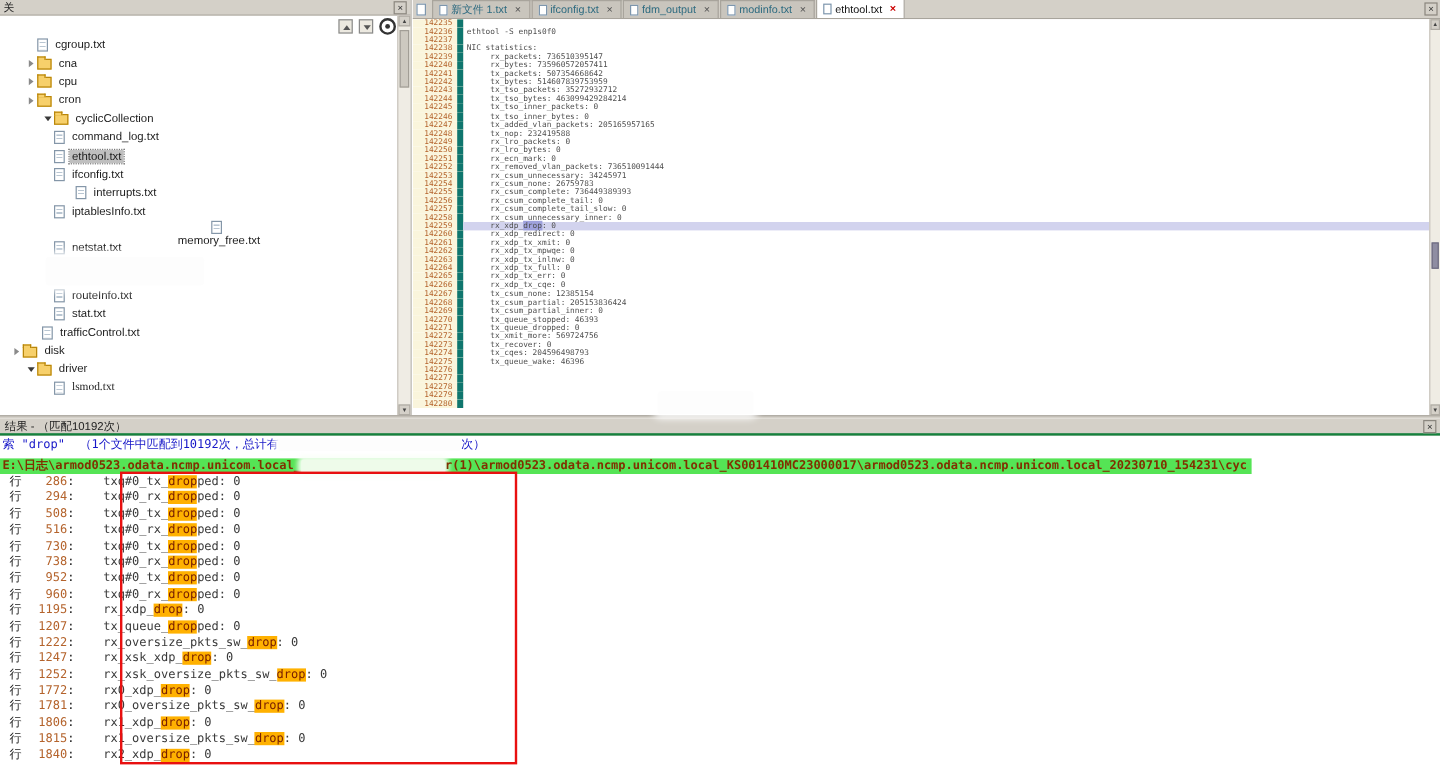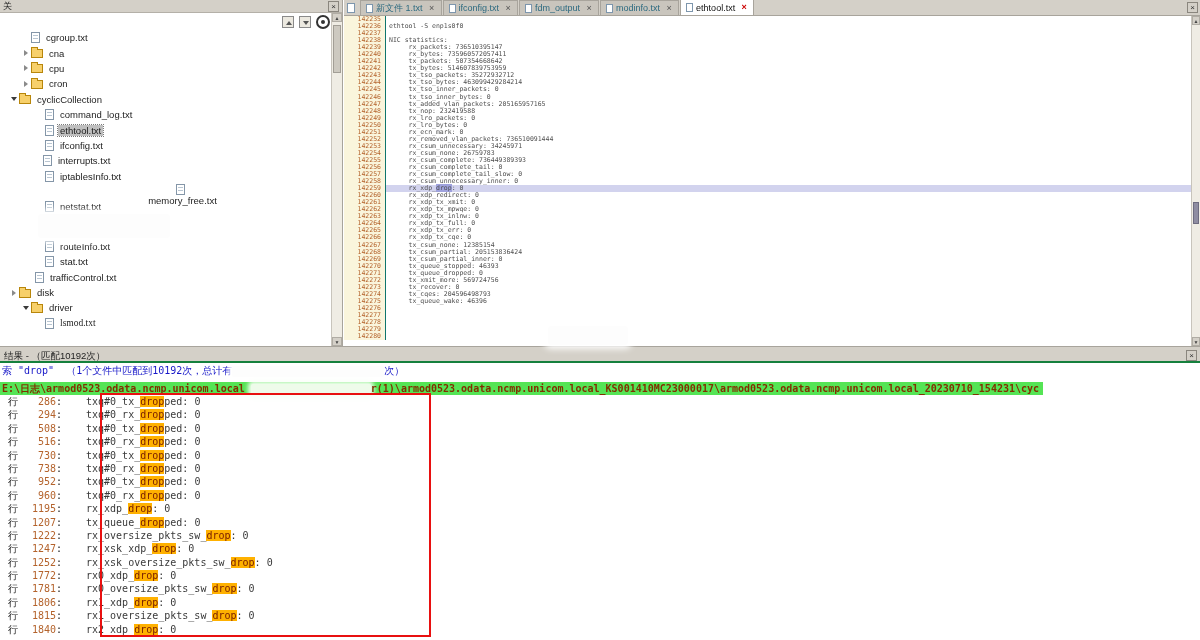--- a/index.html
+++ b/index.html
@@ -41,21 +41,21 @@
   .tabbar-docico { width:8px; height:10px; background:#fff; border:1px solid #7d96ad; margin:0 5px 2px 0; flex:none; }
   .tab { display:flex; align-items:center; height:15px; padding:0 5px; border:1px solid #a8a49c; border-bottom:none; background:#c9c5bd; margin-right:1px; font-size:9px; color:#2e6b80; white-space:nowrap; }
   .tab.active { background:#fff; color:#111; height:16px; }
   .tab-ico { width:7px; height:9px; background:#fff; border:1px solid #7d96ad; margin-right:3px; flex:none; }
   .tab-close { margin-left:5px; font-size:9px; line-height:9px; color:#555; width:8px; text-align:center; }
   .tab.active .tab-close { color:#cc0000; font-weight:bold; }
   .group-close { position:absolute; right:2px; top:2px; width:11px; height:11px; font-size:8px; line-height:10px; text-align:center; border:1px solid #8a867e; background:#d4d0c8; color:#333; }
 
   .editor { position:absolute; left:344px; top:16px; right:9px; height:330px; overflow:hidden; background:#fff; }
   .ed-row { display:flex; height:7.06px; line-height:7.06px; font-family:"DejaVu Sans Mono",monospace; font-size:6.5px; white-space:pre; }
-  .ed-ln { flex:none; width:42px; background:#faf5dc; color:#b4632c; text-align:right; padding-right:4px; border-right:1px solid #0f766e; }
+  .ed-ln { flex:none; width:42px; background:#faf5dc; color:#b4632c; text-align:right; padding-right:4px; border-right:5px solid #0f766e; }
   .ed-code { flex:1; padding-left:3px; color:#4f4f4f; }
   .ed-row.hl .ed-code { background:#d2d3ee; }
   .m-ed { background:#9fa2dd; }
 
   .ed-scroll { position:absolute; right:0; top:16px; width:9px; height:330px; background:#efece4; border-left:1px solid #c8c4bc; }
   .ed-thumb { position:absolute; left:1px; top:186px; width:6px; height:22px; background:#8f8da2; border:1px solid #6e6c80; }
 
   
   .splitter { position:absolute; left:0; top:346px; width:100%; height:3px; background:#d4d0c8; border-top:1px solid #a8a49c; }
 
@@ -111,41 +111,41 @@
         <div class="tree-item" style="padding-left: 20px;">
           <span class="arrow collapsed"></span>
           <span class="folder-ico"></span>
           <span class="tree-label">cpu</span>
         </div>
         <div class="tree-item" style="padding-left: 20px;">
           <span class="arrow collapsed"></span>
           <span class="folder-ico"></span>
           <span class="tree-label">cron</span>
         </div>
-        <div class="tree-item" style="padding-left: 8px; text-align: center;">
+        <div class="tree-item" style="padding-left: 34px; text-align: center;">
           <span class="arrow expanded"></span>
           <span class="folder-ico"></span>
           <span class="tree-label">cyclicCollection</span>
         </div>
         <div class="tree-item" style="padding-left: 34px; text-align: center;">
           <span class="arrow none"></span>
           <span class="file-ico"></span>
           <span class="tree-label">command_log.txt</span>
         </div>
         <div class="tree-item" style="padding-left: 34px;">
           <span class="arrow none"></span>
           <span class="file-ico"></span>
           <span class="tree-label sel">ethtool.txt</span>
         </div>
         <div class="tree-item" style="padding-left: 34px;">
           <span class="arrow none"></span>
           <span class="file-ico"></span>
           <span class="tree-label">ifconfig.txt</span>
         </div>
-        <div class="tree-item" style="padding-left: 32px;">
+        <div class="tree-item" style="padding-left: 52px;">
           <span class="arrow none"></span>
           <span class="file-ico"></span>
           <span class="tree-label">interrupts.txt</span>
         </div>
         <div class="tree-item" style="padding-left: 34px;">
           <span class="arrow none"></span>
           <span class="file-ico"></span>
           <span class="tree-label">iptablesInfo.txt</span>
         </div>
         <div class="tree-item" style="padding-left: 34px; flex-direction: column;">

